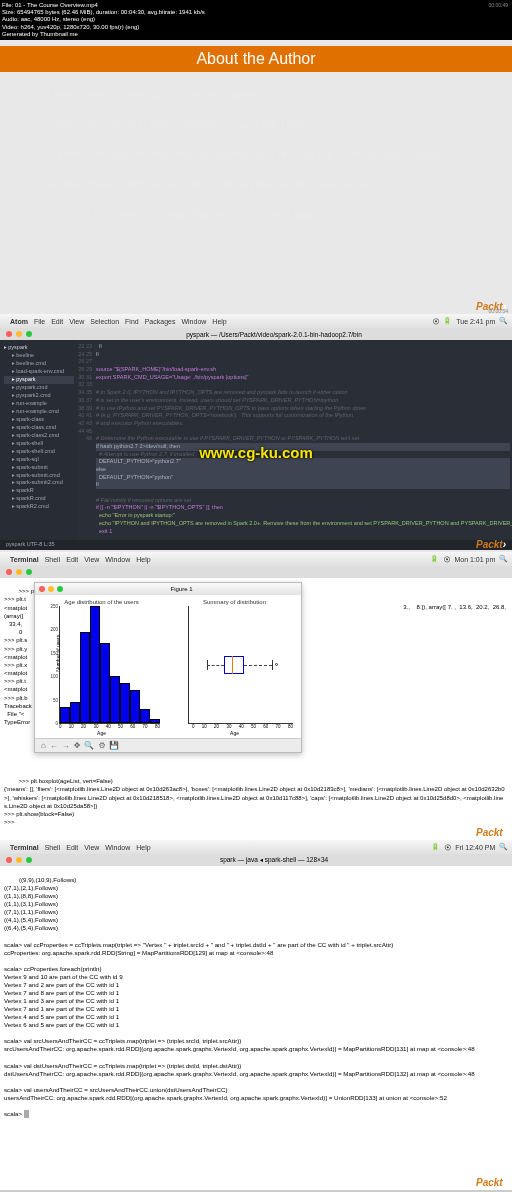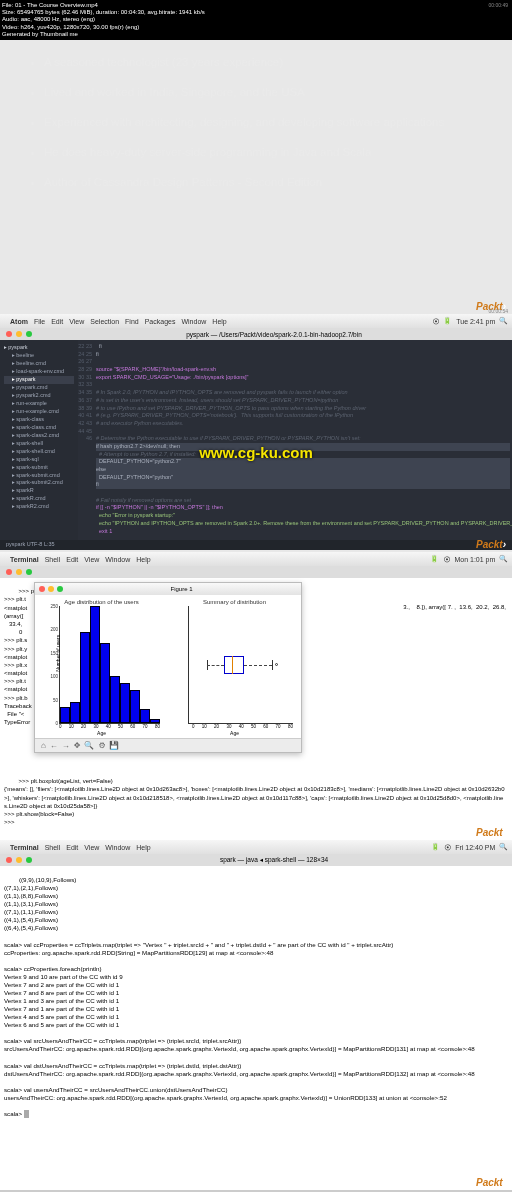--- a/index.html
+++ b/index.html
@@ -72,20 +72,23 @@
 </head>
 <body>
 
 <div class="slide seg">
   <div class="meta" style="white-space: pre-wrap;">File: 01 - The Course Overview.mp4
 Size: 65494765 bytes (62.46 MiB), duration: 00:04:30, avg.bitrate: 1941 kb/s
 Audio: aac, 48000 Hz, stereo (eng)
 Video: h264, yuv420p, 1280x720, 30.00 fps(r) (eng)
 Generated by Thumbnail me</div>
   <div class="ts" style="top:2px;bottom:auto">00:00:49</div>
+  <div class="title-bar">
+    <span>About the Author</span>
+  </div>
   <ul class="bullets">
     <li>A seasoned technologist (23 years experience)</li>
     <li>Lived and worked in India, Singapore, and the USA</li>
     <li>Experienced with architecting, designing, and developing software applications</li>
     <li>He does heavy-duty server-side programming in Java and Scala</li>
     <li>Author of Cassandra Design Patterns - Second Edition</li>
   </ul>
   <div class="packt"><span>Packt</span><span class="gt">›</span></div>
   <div class="ts">00:00:54</div>
 </div>

